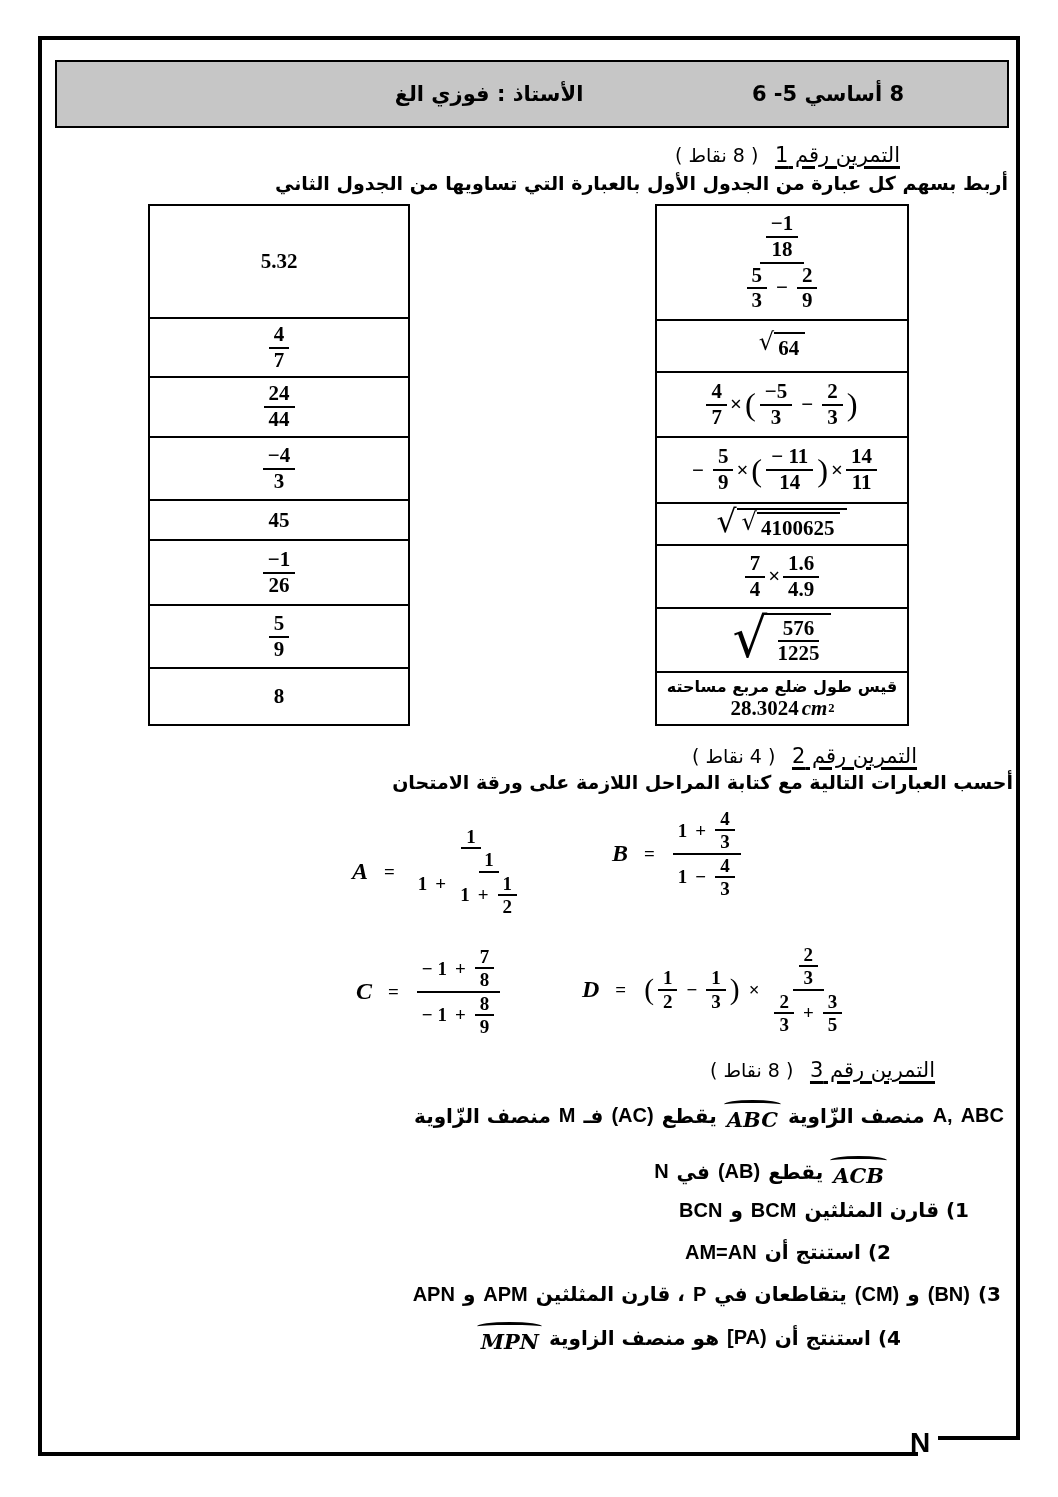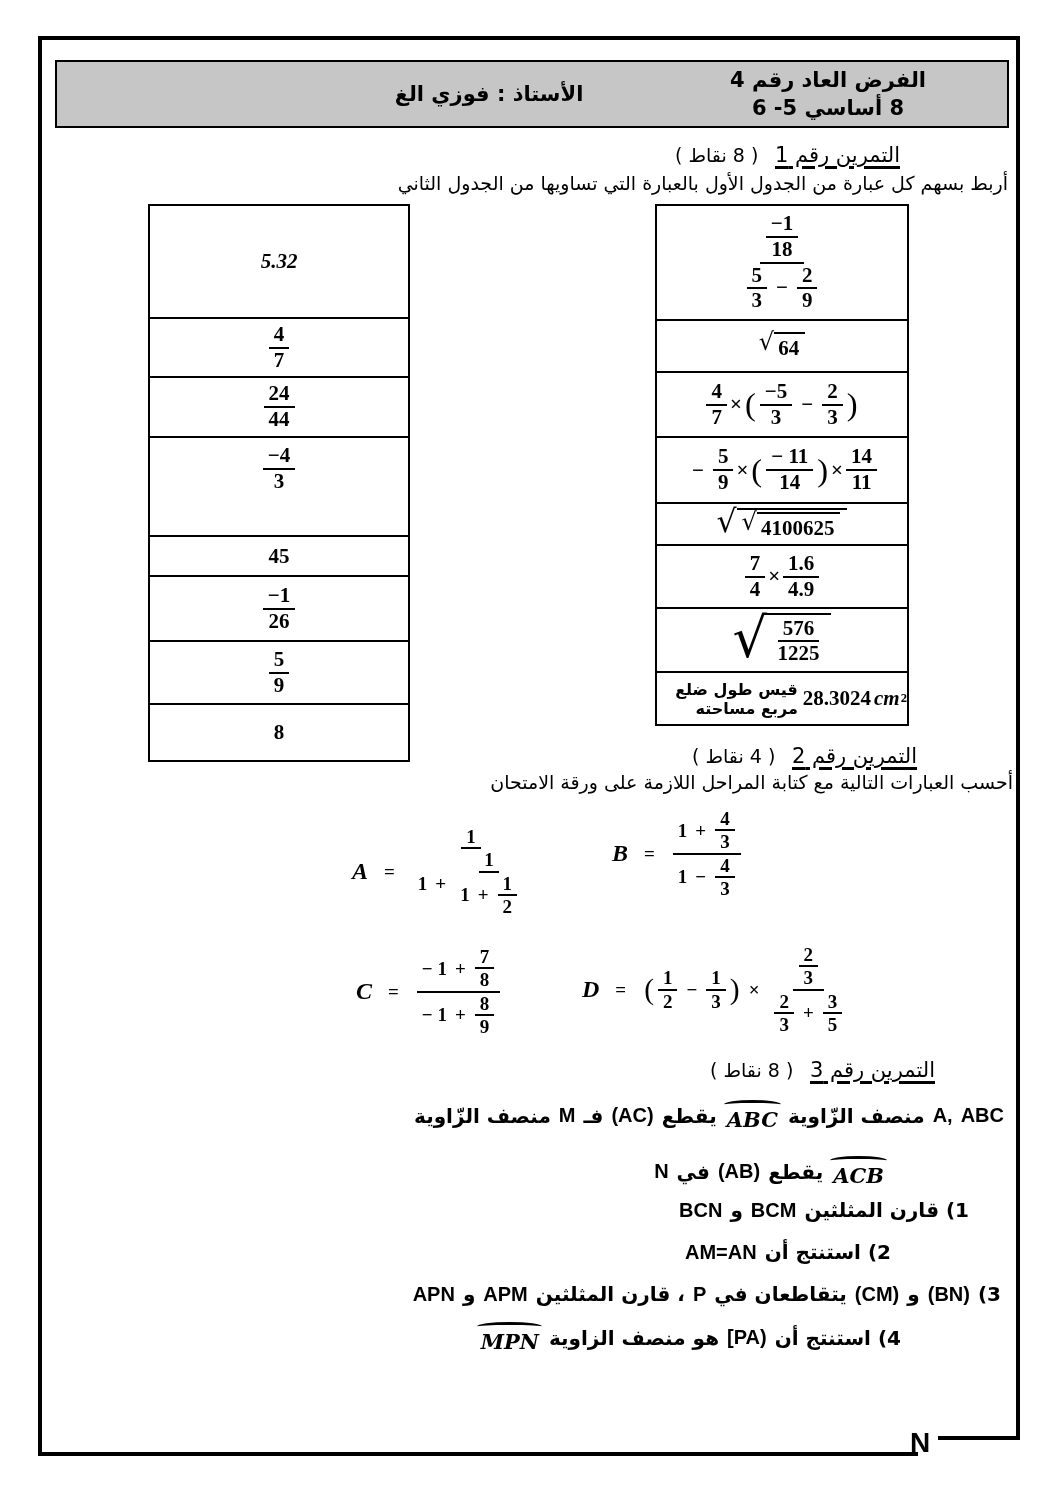--- a/index.html
+++ b/index.html
@@ -21,57 +21,57 @@
           font-weight:700;font-size:21px;}
   #header .hblock{padding:0 8px;line-height:1.35;}
   #h-school{width:32%;text-align:right;}
   #h-exam{width:36%;text-align:center;}
   #h-teacher{width:32%;text-align:center;}
 
   
   .ex-title{position:absolute;direction:rtl;white-space:nowrap;font-weight:400;font-size:21px;}
   .ex-title .ttl{text-decoration:underline;text-decoration-thickness:2.5px;text-underline-offset:4px;margin-left:10px;}
   .ex-title .pts{font-size:19px;}
-  .instr{position:absolute;direction:rtl;white-space:nowrap;font-weight:400;font-size:19px;text-align:right;}
+  .instr{position:absolute;direction:rtl;white-space:nowrap;font-weight:700;font-size:19px;text-align:right;}
   #ex1-title{right:158px;top:143px;}
   #ex1-instr{right:50px;top:172px;}
   #ex2-title{right:141px;top:744px;}
   #ex2-instr{right:45px;top:771px;}
   #ex3-title{right:123px;top:1058px;}
 
   
   .tbl{position:absolute;border:2.5px solid #000;display:flex;flex-direction:column;
        font-family:"Liberation Serif",serif;font-weight:700;font-size:21px;}
   #tbl-left{left:148px;top:204px;width:258px;}
   #tbl-right{left:655px;top:204px;width:250px;}
   .trow{display:flex;align-items:center;justify-content:center;direction:ltr;}
   .trow + .trow{border-top:2.5px solid #000;}
-  #tbl-left  .trow:nth-child(1){height:111px;font-style:italic;} #tbl-left .trow:nth-child(2){height:57px;}
+  #tbl-left  .trow:nth-child(1){height:111px;} #tbl-left .trow:nth-child(2){height:57px;}
   #tbl-left  .trow:nth-child(3){height:58px;}  #tbl-left .trow:nth-child(4){height:61px;}
-  #tbl-left  .trow:nth-child(5){height:38px;margin-top:36px;}  #tbl-left .trow:nth-child(6){height:63px;}
+  #tbl-left  .trow:nth-child(5){height:38px;}  #tbl-left .trow:nth-child(6){height:63px;}
   #tbl-left  .trow:nth-child(7){height:61px;}  #tbl-left .trow:nth-child(8){height:55px;}
   #tbl-right .trow:nth-child(1){height:113px;} #tbl-right .trow:nth-child(2){height:50px;}
   #tbl-right .trow:nth-child(3){height:63px;}  #tbl-right .trow:nth-child(4){height:64px;}
   #tbl-right .trow:nth-child(5){height:40px;}  #tbl-right .trow:nth-child(6){height:61px;}
   #tbl-right .trow:nth-child(7){height:62px;}  #tbl-right .trow:nth-child(8){height:51px;}
 
   
   .m-row{display:inline-flex;align-items:center;}
   .m-frac{display:inline-flex;flex-direction:column;align-items:center;vertical-align:middle;margin:0 2px;line-height:1.12;}
   .m-num{border-bottom:2.5px solid #000;padding:0 4px;display:inline-flex;justify-content:center;align-items:center;}
   .m-den{padding:0 4px;display:inline-flex;justify-content:center;align-items:center;}
   .m-sqrt{display:inline-flex;align-items:flex-start;margin:0 2px;}
   .m-rad{font-family:"DejaVu Serif",serif;line-height:1;font-weight:400;font-size:1.15em;transform:translateY(-2px);}
   .m-cand{border-top:2.5px solid #000;padding:2px 5px 0 3px;display:inline-flex;align-items:center;}
   .m-txt{margin:0 1px;white-space:pre;}
   .m-op{margin:0 7px;}
   .m-par{font-size:1.55em;font-weight:500;line-height:0.8;margin:0 2px;}
   .m-it{font-style:italic;margin-left:2px;}
   .m-sup{font-size:0.6em;vertical-align:super;margin-left:1px;}
-  .m-stack{display:inline-flex;flex-direction:row;align-items:center;}
+  .m-stack{display:inline-flex;flex-direction:column;align-items:center;}
   .m-line{display:inline-flex;justify-content:center;}
   .m-stack .seg-ar{font-family:"DejaVu Sans",sans-serif;font-size:16px;direction:rtl;}
 
   
   .expr{position:absolute;display:flex;align-items:center;direction:ltr;
         font-family:"Liberation Serif",serif;font-weight:700;font-size:19px;}
   .expr-label{font-style:italic;font-size:24px;margin-right:16px;}
   .expr-eq{margin-right:16px;}
   #exprA{left:352px;top:826px;}
   #exprB{left:612px;top:808px;}
@@ -99,21 +99,20 @@
 
   <div class="bline" id="b-top"></div>
   <div class="bline" id="b-left"></div>
   <div class="bline" id="b-right"></div>
   <div class="bline" id="b-bot1"></div>
   <div class="bline" id="b-bot2"></div>
   <span id="corner-n">N</span>
 
   <div id="header">
     <div class="hblock" id="h-exam">
-      <div>الفرض العاد  رقم 4</div>
       <div>8 أساسي 5- 6</div>
     </div>
     <div class="hblock" id="h-teacher">
       <div>الأستاذ : فوزي الغ</div>
     </div>
   </div>
 
   <div class="ex-title" id="ex1-title">
     <span class="ttl">التمرين رقم 1</span>
     <span class="pts">( 8 نقاط )</span>

